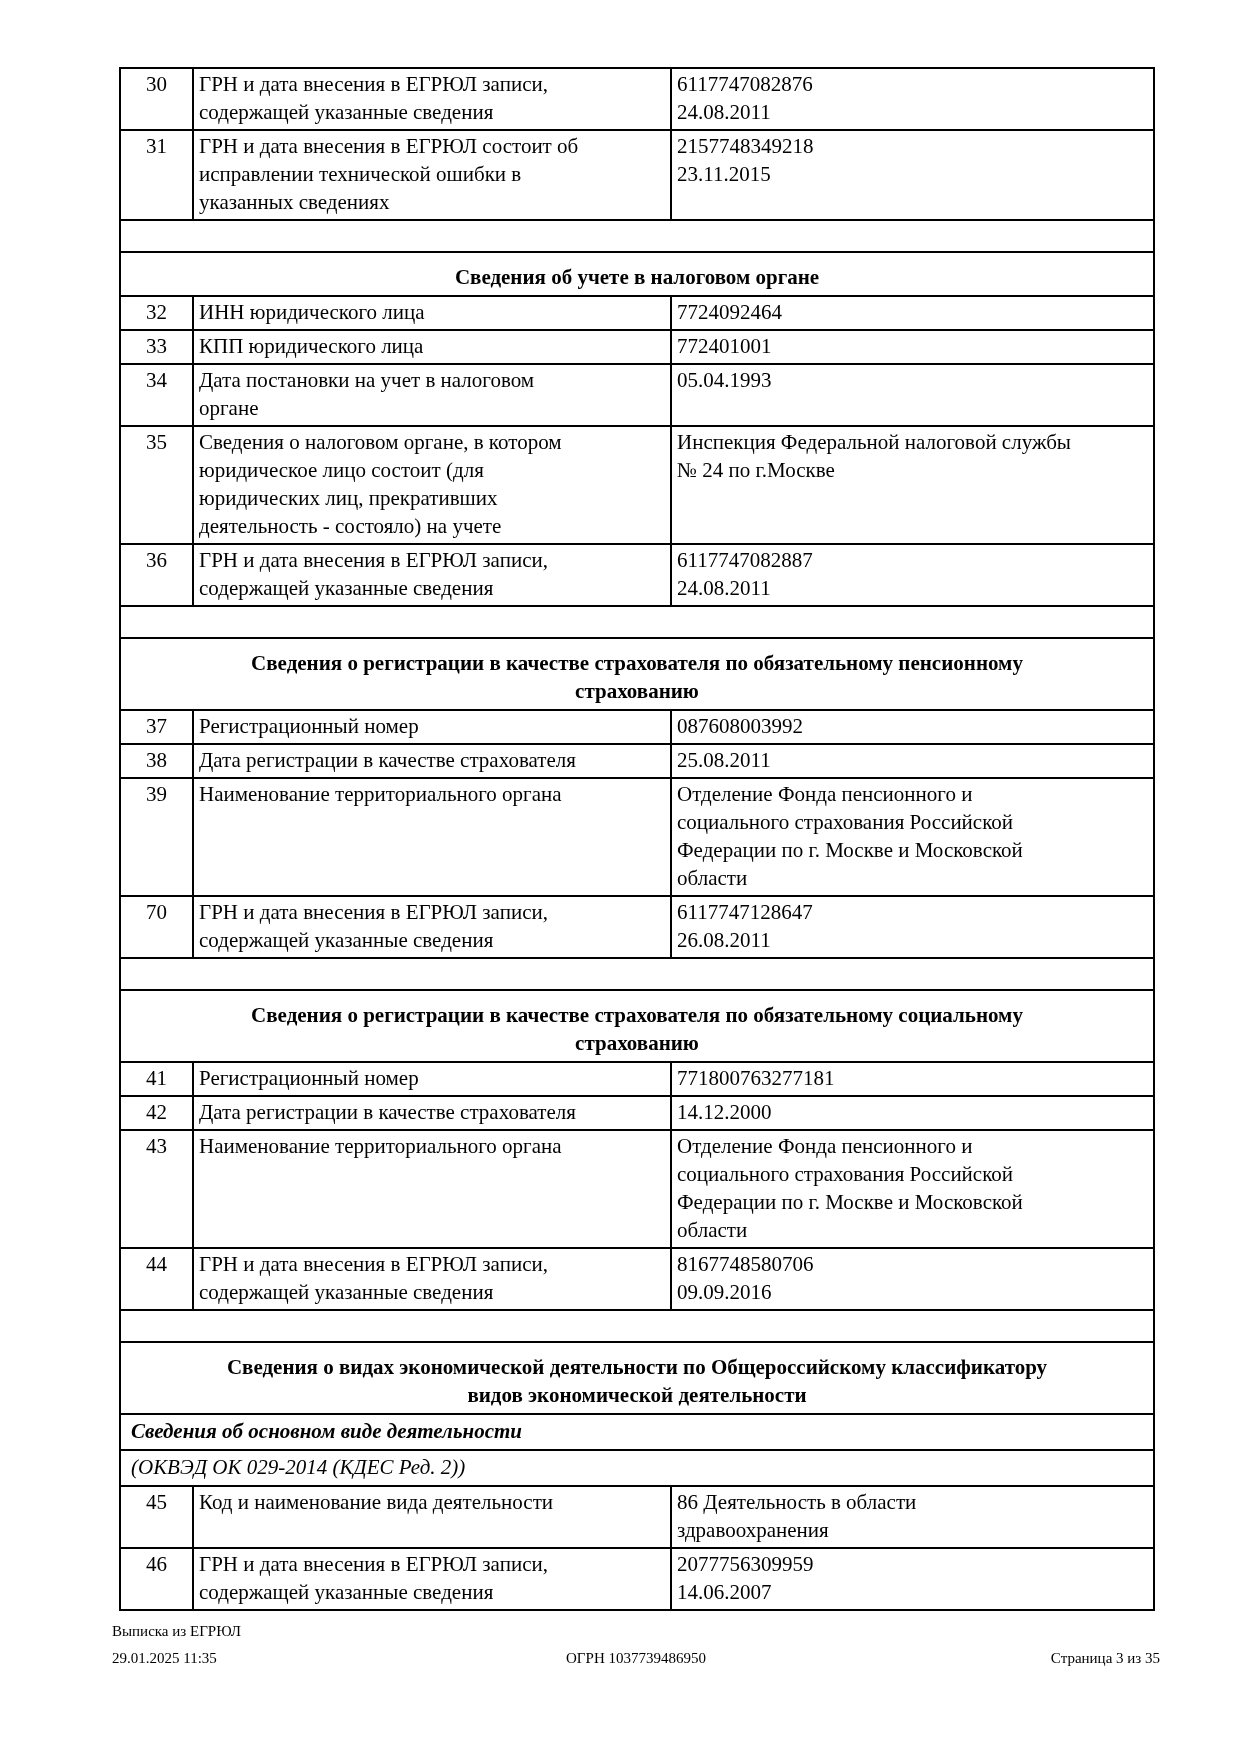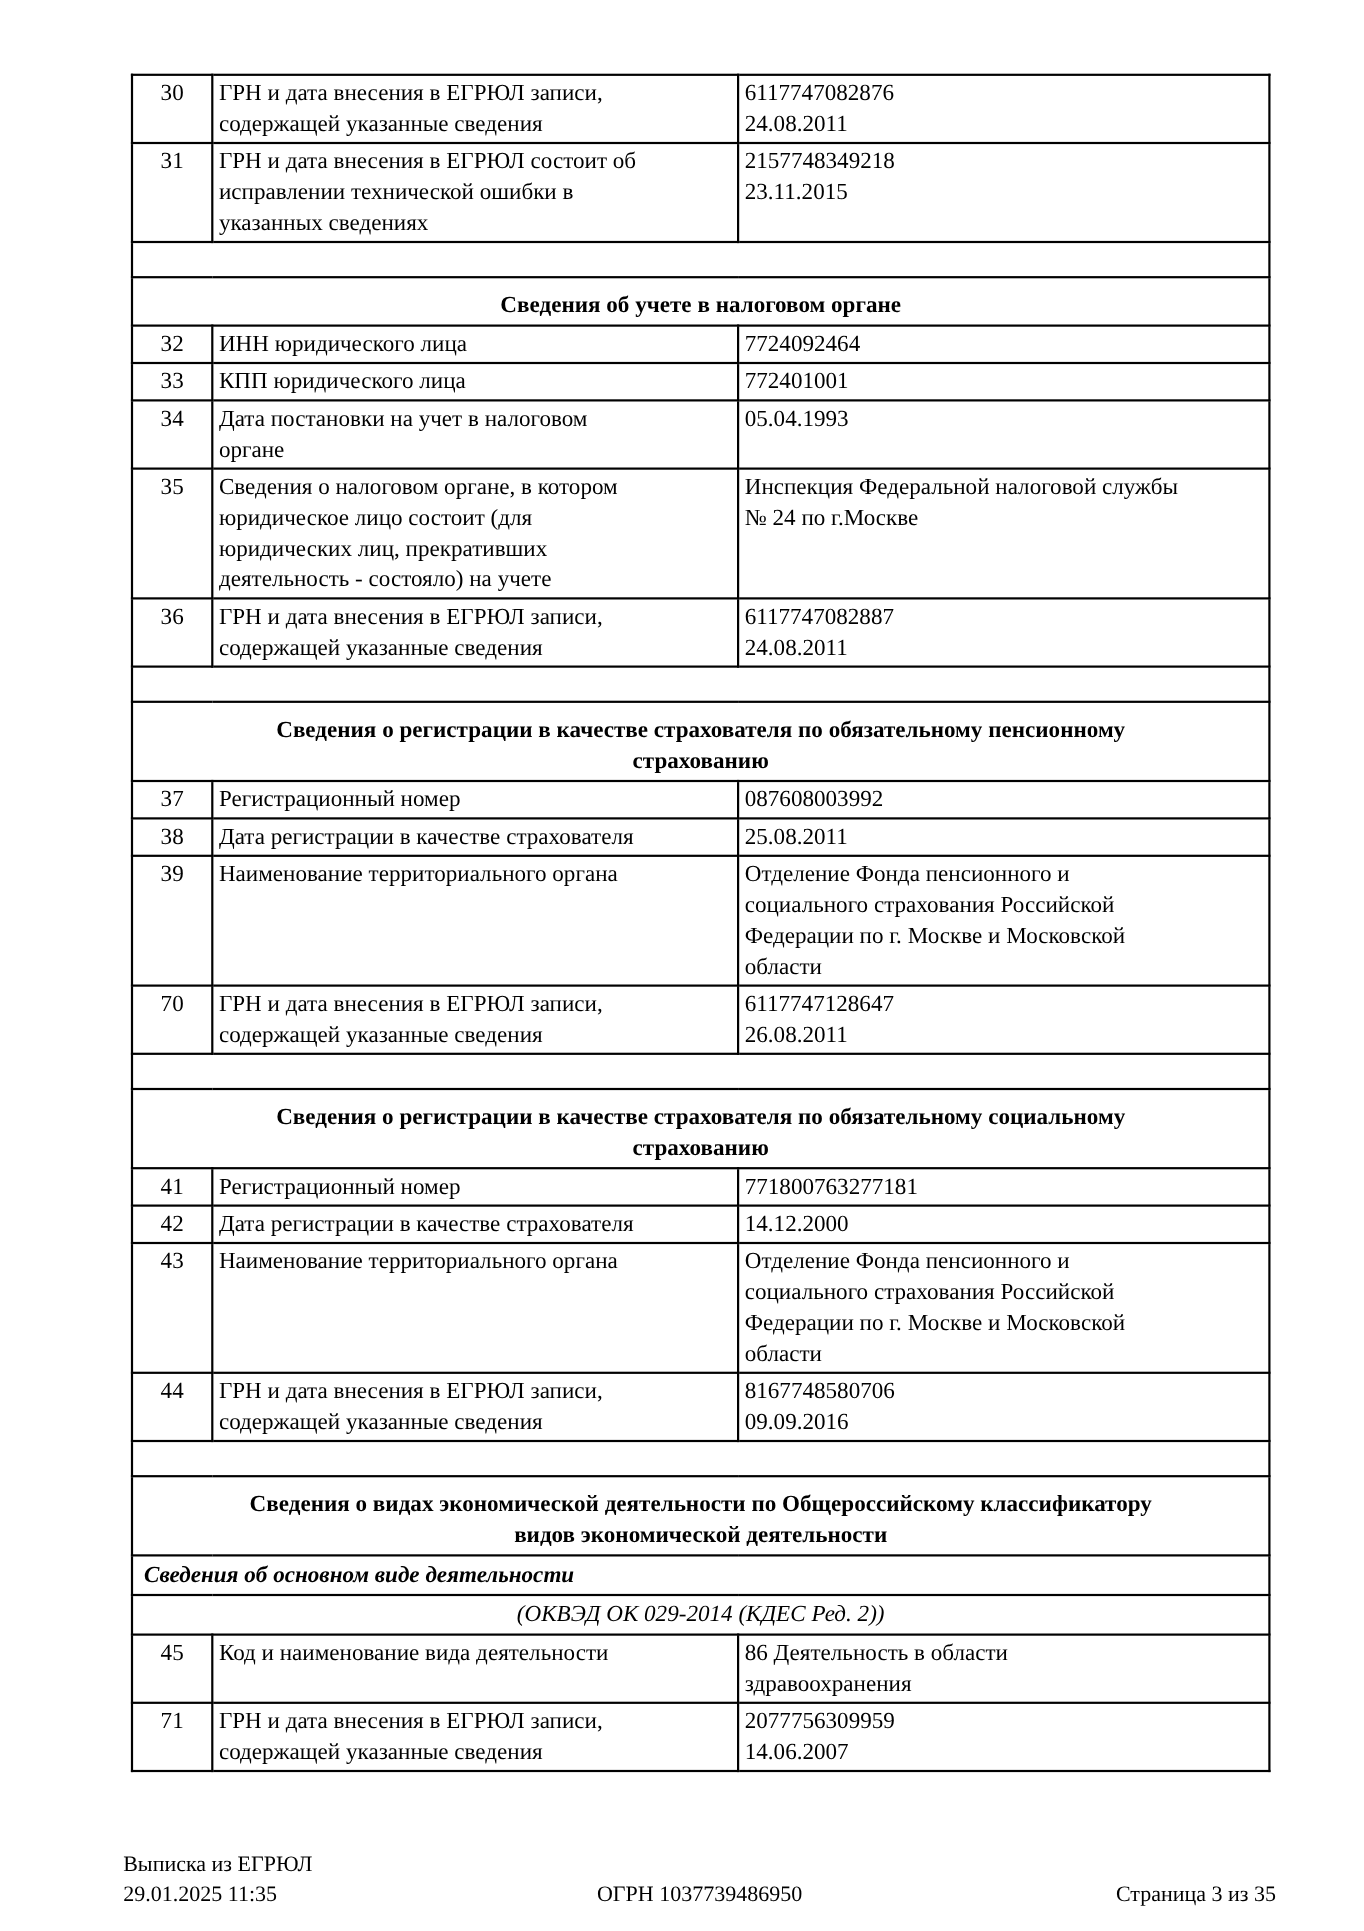--- a/index.html
+++ b/index.html
@@ -40,33 +40,33 @@
     font-weight: bold;
     padding: 10px 10px 4px 10px;
   }
   tr.sub-bi td {
     text-align: left;
     font-weight: bold;
     font-style: italic;
     padding: 2px 10px 4px 10px;
   }
   tr.sub-i td {
-    text-align: center;
+    text-align: left;
     font-style: italic;
     padding: 2px 10px 4px 10px;
   }
   tr.spacer td {
     height: 26px;
   }
   .footer {
     position: absolute;
     left: 112px;
     right: 80px;
-    top: 1688px;
-    font-size: 20px;
+    top: 1624px;
+    font-size: 15px;
     line-height: 15px;
   }
   .footer-line1 {
     margin-bottom: 12px;
   }
   .footer-line2 {
     display: grid;
     grid-template-columns: 1fr auto 1fr;
     align-items: baseline;
   }
@@ -215,21 +215,21 @@
     <tr class="sub-i">
       <td colspan="3">(ОКВЭД ОК 029-2014 (КДЕС Ред. 2))</td>
     </tr>
     <tr>
       <td class="num">45</td>
       <td>Код и наименование вида деятельности</td>
       <td>86 Деятельность в области
 здравоохранения</td>
     </tr>
     <tr>
-      <td class="num">71</td>
+      <td class="num">46</td>
       <td>ГРН и дата внесения в ЕГРЮЛ записи,
 содержащей указанные сведения</td>
       <td>2077756309959
 14.06.2007</td>
     </tr>
   </tbody>
 </table>
 
 <div class="footer">
   <div class="footer-line1">Выписка из ЕГРЮЛ</div>

